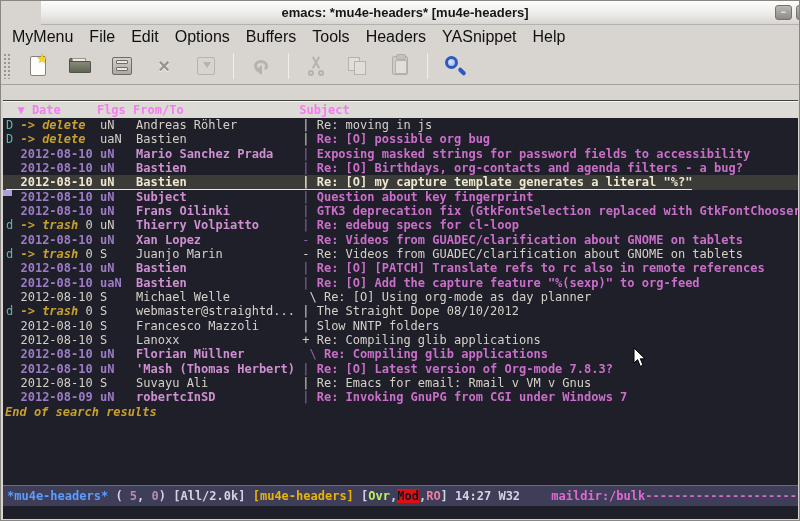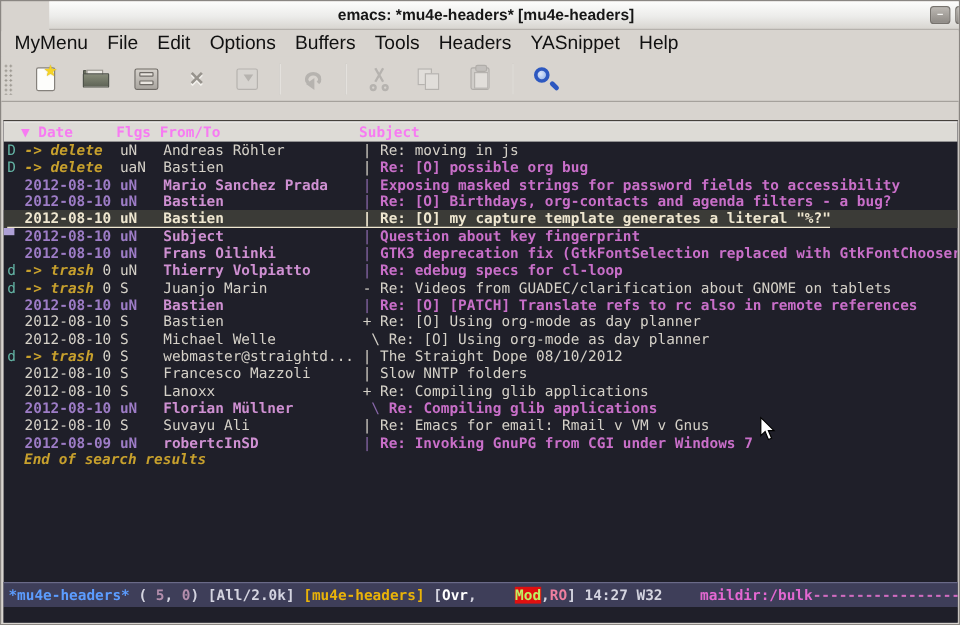--- a/index.html
+++ b/index.html
@@ -65,32 +65,32 @@
   .row.current .lw{box-shadow:0 -1px 0 0 #efe7d0 inset;}
   .sg{white-space:pre;}
   .v{color:#9d7cc6;font-weight:bold;}      
   .p{color:#cf90d2;font-weight:bold;}      
   .s{color:#c96fc9;font-weight:bold;}      
   .g{color:#d5d1c8;}                        
   .a{color:#c7a02d;font-weight:bold;font-style:italic;}  
   .t{color:#63b3a4;}                        
   .sp{color:#8a68ab;}                       
   .row.current .sg{color:#efe7d0;font-weight:bold;font-style:normal;}
-  .endmarker{height:14.333px;line-height:14.333px;padding-left:17px;color:#c7a02d;font-style:italic;font-weight:bold;
+  .endmarker{height:14.333px;line-height:14.333px;padding-left:2px;color:#c7a02d;font-style:italic;font-weight:bold;
     font-family:"DejaVu Sans Mono",monospace;font-size:12px;white-space:pre;}
   .fringe-cursor{position:absolute;left:0px;top:87px;width:9px;height:6px;background:#aea0d6;}
   
   .modeline{position:absolute;left:2px;top:484px;width:795px;height:21px;background:#3e3e59;
     border-top:1px solid #6a6a88;line-height:20px;white-space:pre;overflow:hidden;
     font-family:"DejaVu Sans Mono",monospace;font-size:12px;font-weight:bold;color:#d4d4e0;padding-left:4px;}
   .ml-buf{color:#5c9dff;}
   .ml-num{color:#b48ead;}
   .ml-major{color:#eab308;}
-  .ml-ovr{color:#ffffff;}
-  .ml-mod{color:#bef264;background:#e01010;margin-left:32px;}
+  .ml-ovr{color:#bef264;}
+  .ml-mod{color:#0f172a;background:#e01010;}
   .ml-ro{color:#ef7fa0;}
   .ml-dir{color:#e468d2;padding-left:24px;}
   .ml-dash{color:#d06cc0;}
   .echo{position:absolute;left:2px;top:505px;width:795px;height:13px;background:#1f1f29;}
   .frame-b{position:absolute;left:0;top:518px;width:100%;height:3px;background:#d8d4cf;}
   
   .mcursor{position:absolute;left:632px;top:346px;width:14px;height:21px;pointer-events:none;}
 </style>
 </head>
 <body>
@@ -199,28 +199,30 @@
     <div class="headerline" id="headerline">  ▼ Date     Flgs From/To                Subject</div>
     <div id="rows">
         <div class="row"><span class="lw"><span class="sg t">D </span><span class="sg a">-&gt; delete</span><span class="sg g">  </span><span class="sg g">uN   </span><span class="sg g">Andreas Röhler         </span><span class="sg g">| </span><span class="sg g">Re: moving in js</span></span></div>
         <div class="row"><span class="lw"><span class="sg t">D </span><span class="sg a">-&gt; delete</span><span class="sg g">  </span><span class="sg g">uaN  </span><span class="sg g">Bastien                </span><span class="sg g">| </span><span class="sg s">Re: [O] possible org bug</span></span></div>
         <div class="row"><span class="lw"><span class="sg g">  </span><span class="sg v">2012-08-10</span><span class="sg g"> </span><span class="sg v">uN   </span><span class="sg p">Mario Sanchez Prada    </span><span class="sg sp">| </span><span class="sg s">Exposing masked strings for password fields to accessibility</span></span></div>
         <div class="row"><span class="lw"><span class="sg g">  </span><span class="sg v">2012-08-10</span><span class="sg g"> </span><span class="sg v">uN   </span><span class="sg p">Bastien                </span><span class="sg sp">| </span><span class="sg s">Re: [O] Birthdays, org-contacts and agenda filters - a bug?</span></span></div>
         <div class="row current"><span class="lw"><span class="sg c">  </span><span class="sg c">2012-08-10</span><span class="sg g"> </span><span class="sg c">uN   </span><span class="sg c">Bastien                </span><span class="sg c">| </span><span class="sg c">Re: [O] my capture template generates a literal "%?"</span></span></div>
         <div class="row"><span class="lw"><span class="sg g">  </span><span class="sg v">2012-08-10</span><span class="sg g"> </span><span class="sg v">uN   </span><span class="sg p">Subject                </span><span class="sg sp">| </span><span class="sg s">Question about key fingerprint</span></span></div>
         <div class="row"><span class="lw"><span class="sg g">  </span><span class="sg v">2012-08-10</span><span class="sg g"> </span><span class="sg v">uN   </span><span class="sg p">Frans Oilinki          </span><span class="sg sp">| </span><span class="sg s">GTK3 deprecation fix (GtkFontSelection replaced with GtkFontChooser)</span></span></div>
         <div class="row"><span class="lw"><span class="sg t">d </span><span class="sg a">-&gt; trash</span><span class="sg g"> 0</span><span class="sg g"> </span><span class="sg g">uN   </span><span class="sg p">Thierry Volpiatto      </span><span class="sg sp">| </span><span class="sg s">Re: edebug specs for cl-loop</span></span></div>
+        <div class="row"><span class="lw"><span class="sg g">  </span><span class="sg v">2012-08-10</span><span class="sg g"> </span><span class="sg v">uN   </span><span class="sg p">Xan Lopez              </span><span class="sg sp">- </span><span class="sg s">Re: Videos from GUADEC/clarification about GNOME on tablets</span></span></div>
         <div class="row"><span class="lw"><span class="sg t">d </span><span class="sg a">-&gt; trash</span><span class="sg g"> 0</span><span class="sg g"> </span><span class="sg g">S    </span><span class="sg g">Juanjo Marin           </span><span class="sg g">- </span><span class="sg g">Re: Videos from GUADEC/clarification about GNOME on tablets</span></span></div>
         <div class="row"><span class="lw"><span class="sg g">  </span><span class="sg v">2012-08-10</span><span class="sg g"> </span><span class="sg v">uN   </span><span class="sg p">Bastien                </span><span class="sg sp">| </span><span class="sg s">Re: [O] [PATCH] Translate refs to rc also in remote references</span></span></div>
-        <div class="row"><span class="lw"><span class="sg g">  </span><span class="sg g">2012-08-10</span><span class="sg g"> </span><span class="sg g">S    </span><span class="sg g">Bastien                </span><span class="sg g">+ </span><span class="sg g">Re: [O] Using org-mode as day planner</span></span></div>
+        <div class="row"><span class="lw"><span class="sg g">  </span><span class="sg v">2012-08-10</span><span class="sg g"> </span><span class="sg v">uaN  </span><span class="sg p">Bastien                </span><span class="sg sp">| </span><span class="sg s">Re: [O] Add the capture feature "%(sexp)" to org-feed</span></span></div>
         <div class="row"><span class="lw"><span class="sg g">  </span><span class="sg g">2012-08-10</span><span class="sg g"> </span><span class="sg g">S    </span><span class="sg g">Michael Welle          </span><span class="sg g"> \ </span><span class="sg g">Re: [O] Using org-mode as day planner</span></span></div>
         <div class="row"><span class="lw"><span class="sg t">d </span><span class="sg a">-&gt; trash</span><span class="sg g"> 0</span><span class="sg g"> </span><span class="sg g">S    </span><span class="sg g">webmaster@straightd... </span><span class="sg g">| </span><span class="sg g">The Straight Dope 08/10/2012</span></span></div>
         <div class="row"><span class="lw"><span class="sg g">  </span><span class="sg g">2012-08-10</span><span class="sg g"> </span><span class="sg g">S    </span><span class="sg g">Francesco Mazzoli      </span><span class="sg g">| </span><span class="sg g">Slow NNTP folders</span></span></div>
         <div class="row"><span class="lw"><span class="sg g">  </span><span class="sg g">2012-08-10</span><span class="sg g"> </span><span class="sg g">S    </span><span class="sg g">Lanoxx                 </span><span class="sg g">+ </span><span class="sg g">Re: Compiling glib applications</span></span></div>
         <div class="row"><span class="lw"><span class="sg g">  </span><span class="sg v">2012-08-10</span><span class="sg g"> </span><span class="sg v">uN   </span><span class="sg p">Florian Müllner        </span><span class="sg sp"> \ </span><span class="sg s">Re: Compiling glib applications</span></span></div>
+        <div class="row"><span class="lw"><span class="sg g">  </span><span class="sg v">2012-08-10</span><span class="sg g"> </span><span class="sg v">uN   </span><span class="sg p">'Mash (Thomas Herbert) </span><span class="sg sp">| </span><span class="sg s">Re: [O] Latest version of Org-mode 7.8.3?</span></span></div>
         <div class="row"><span class="lw"><span class="sg g">  </span><span class="sg g">2012-08-10</span><span class="sg g"> </span><span class="sg g">S    </span><span class="sg g">Suvayu Ali             </span><span class="sg g">| </span><span class="sg g">Re: Emacs for email: Rmail v VM v Gnus</span></span></div>
         <div class="row"><span class="lw"><span class="sg g">  </span><span class="sg v">2012-08-09</span><span class="sg g"> </span><span class="sg v">uN   </span><span class="sg p">robertcInSD            </span><span class="sg sp">| </span><span class="sg s">Re: Invoking GnuPG from CGI under Windows 7</span></span></div>
       </div>
     <div class="endmarker">End of search results</div>
     <div class="fringe-cursor" style="top: 88.665px;"></div>
   </div>
 
   <div class="modeline" id="modeline"><span class="ml-buf">*mu4e-headers*</span><span> ( </span><span class="ml-num">5</span><span>, </span><span class="ml-num">0</span><span>) </span><span>[All/2.0k] </span><span class="ml-major">[mu4e-headers] </span><span>[</span><span class="ml-ovr">Ovr</span><span>,</span><span class="ml-mod">Mod</span><span>,</span><span class="ml-ro">RO</span><span>] </span><span>14:27 W32 </span><span class="ml-dir">maildir:/bulk</span><span class="ml-dash">--------------------------</span></div>
   <div class="echo"></div>
   <div class="frame-b"></div>

